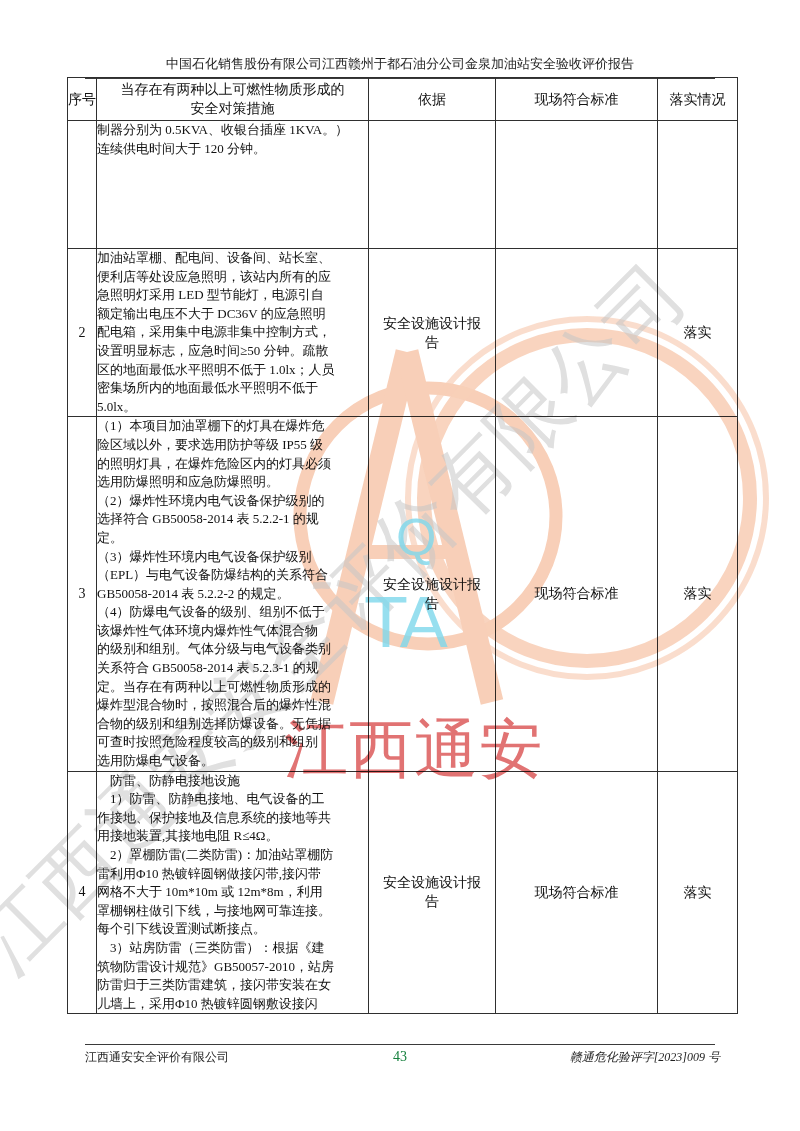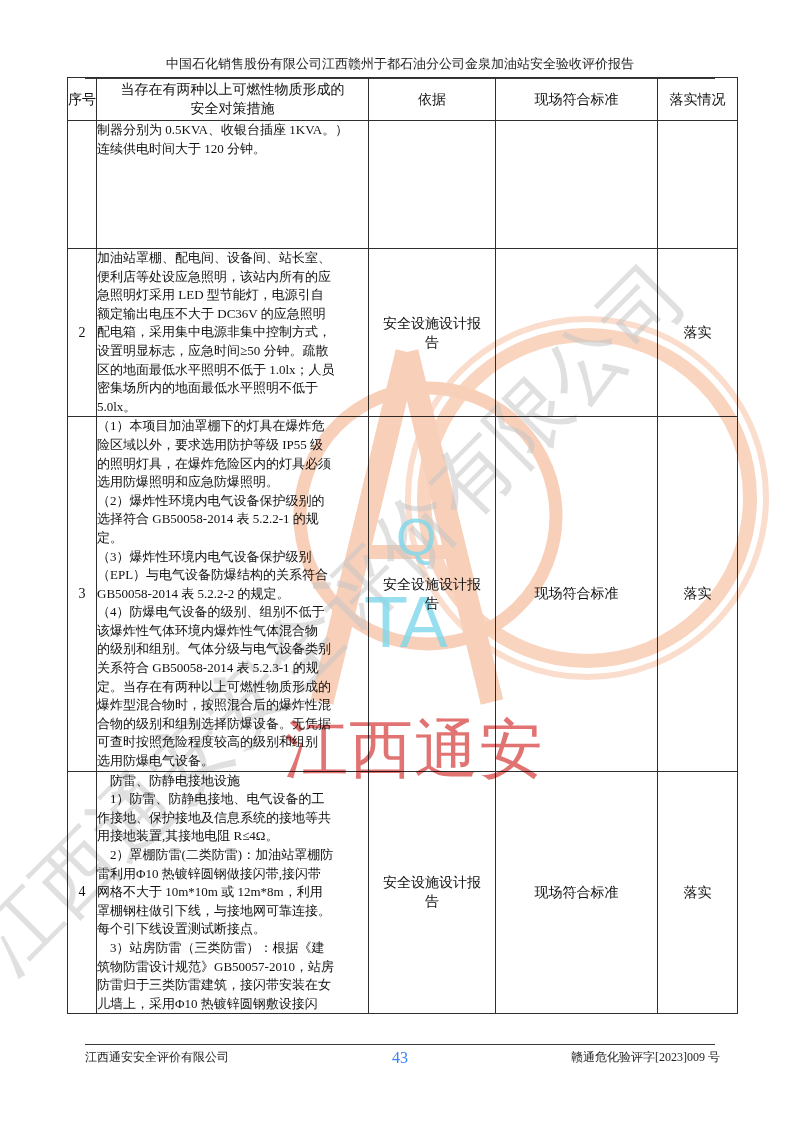--- a/index.html
+++ b/index.html
@@ -53,24 +53,24 @@
   
   .doc-footer-rule{
     position:absolute;left:85px;top:1044px;width:630px;height:0;
     border-top:1.5px solid #3a3a3a;
   }
   .footer-left{
     position:absolute;left:85px;top:1049px;font-size:12px;color:#222;
   }
   .footer-page{
     position:absolute;left:0;top:1049px;width:100%;text-align:center;
-    font-size:16px;color:#3b82f6;
+    font-size:14px;color:#15803d;
   }
   .footer-right{
-    position:absolute;right:80px;top:1049px;font-size:12px;color:#222;
+    position:absolute;right:80px;top:1049px;font-size:12px;color:#222;font-style:italic;
   }
   
   .watermark{
     position:absolute;left:0;top:0;width:800px;height:1131px;
     pointer-events:none;
     mix-blend-mode:multiply;
     z-index:10;
   }
   .wm-gray{
     position:absolute;left:20px;top:906px;width:0;height:0;

